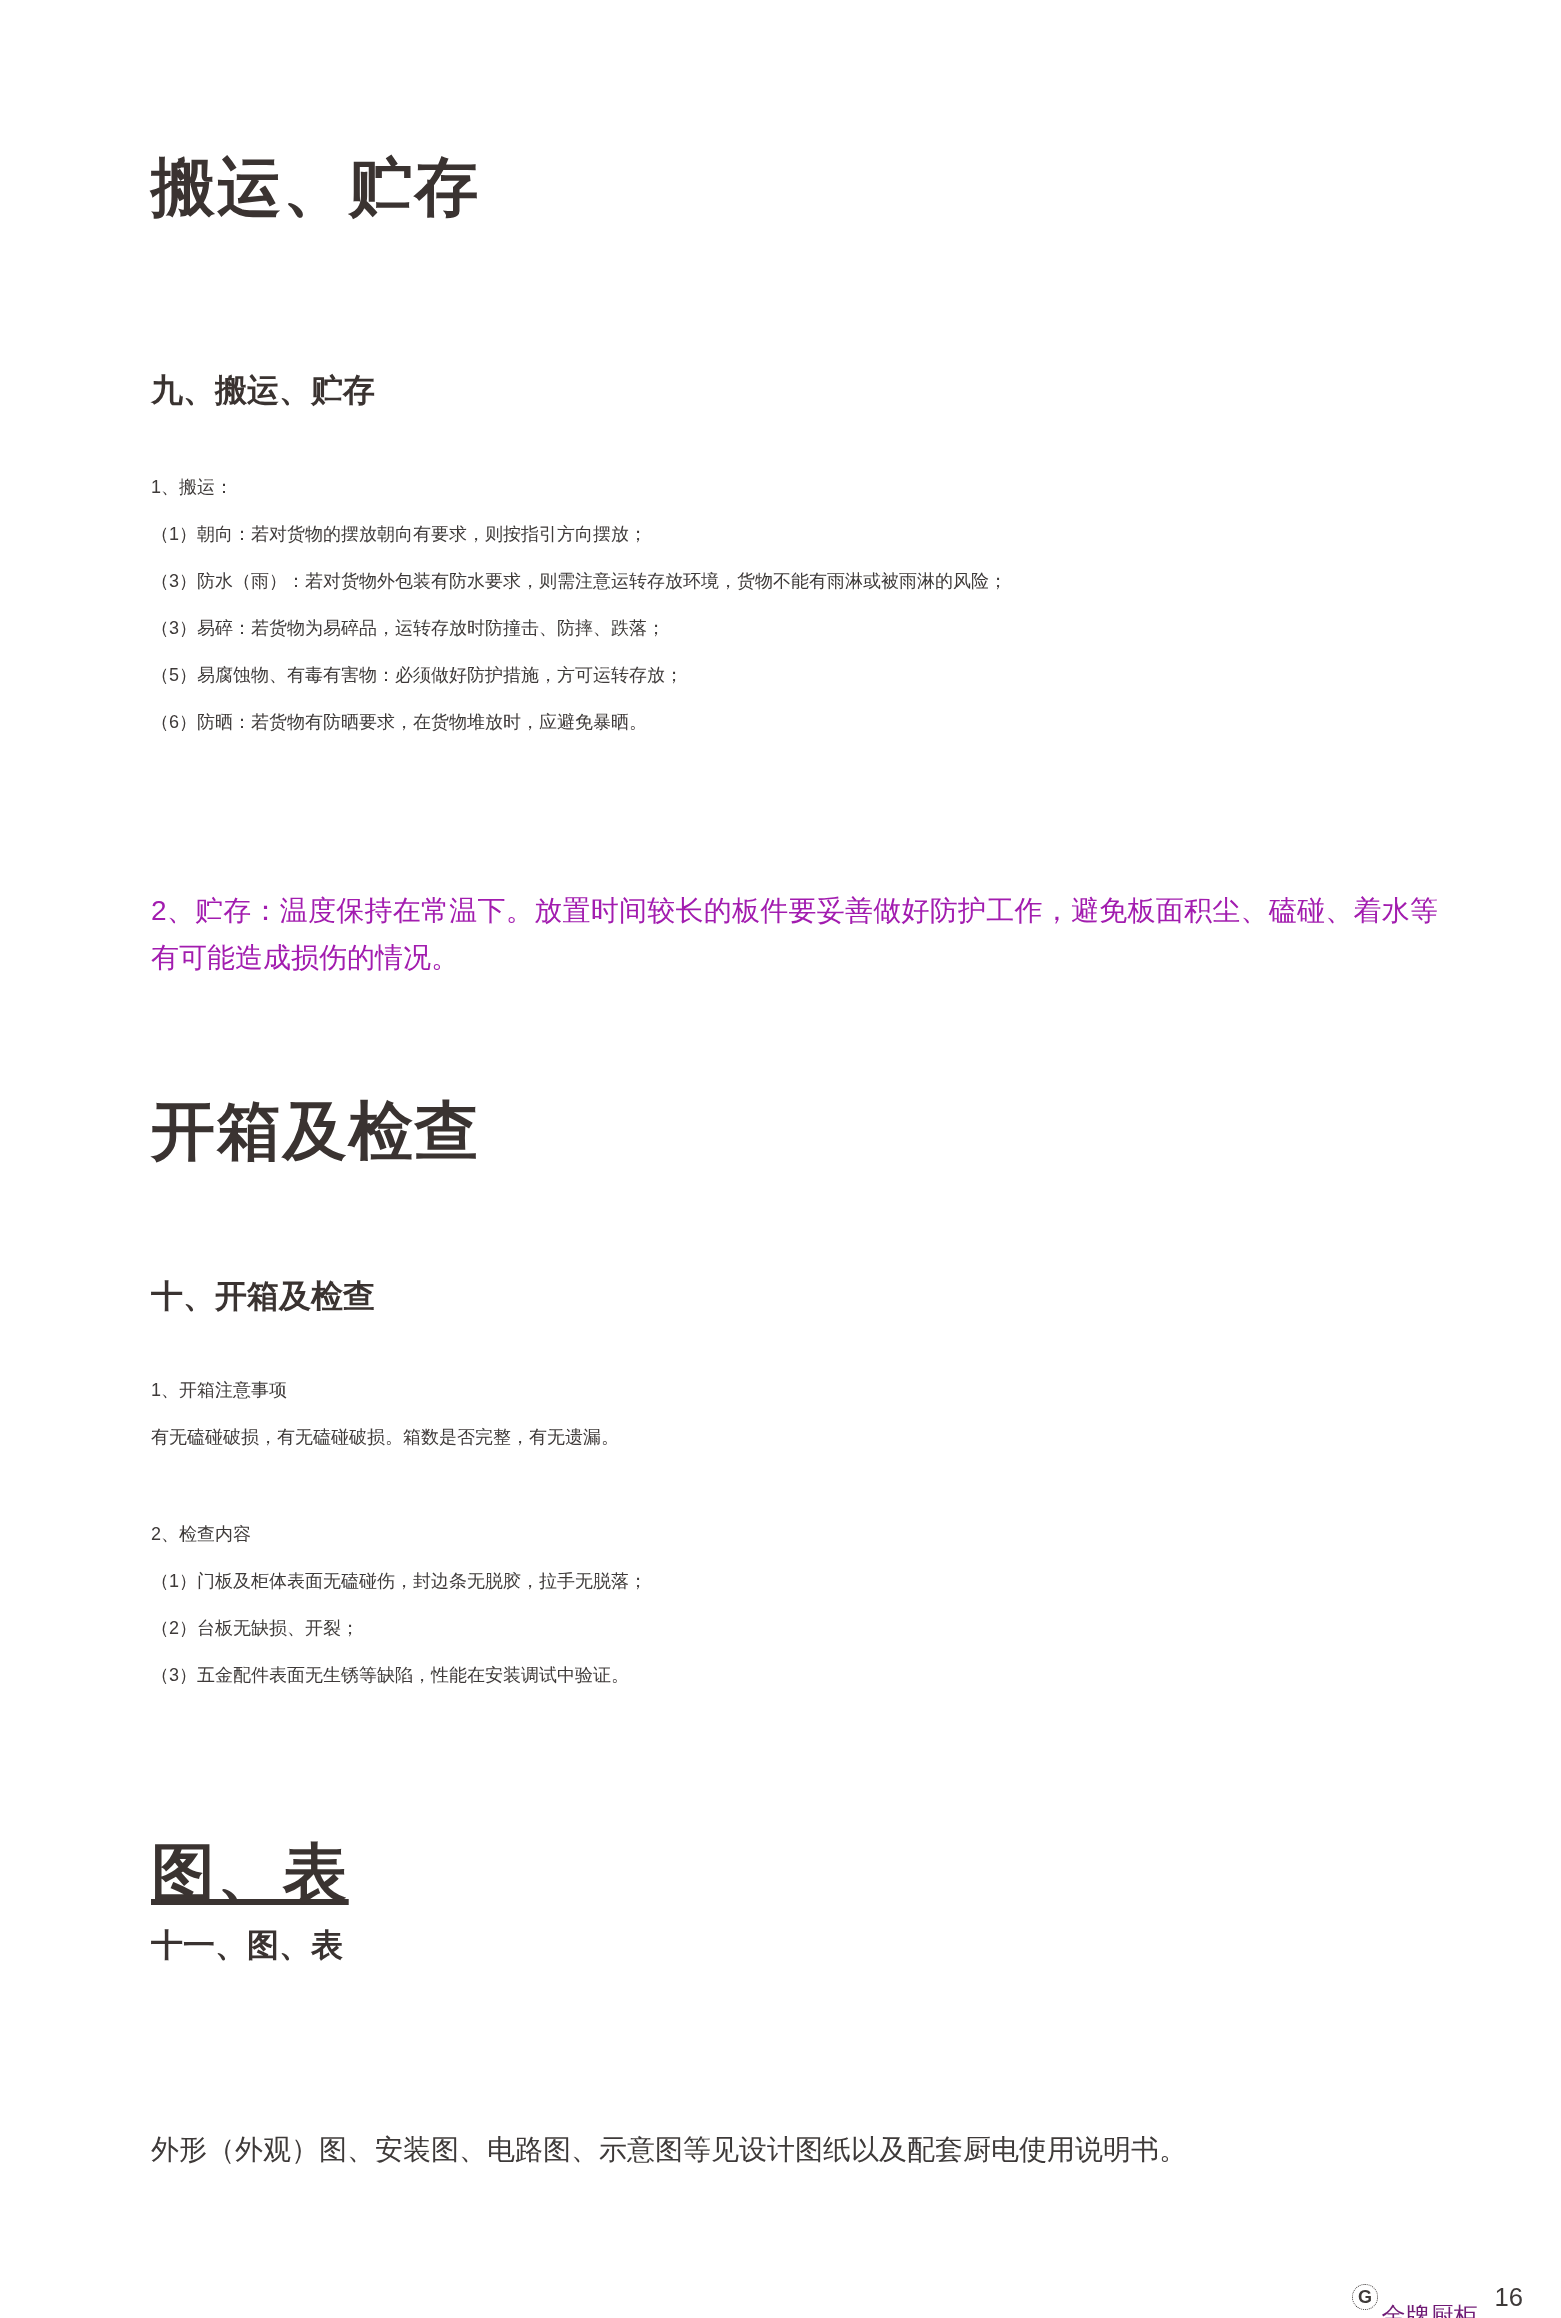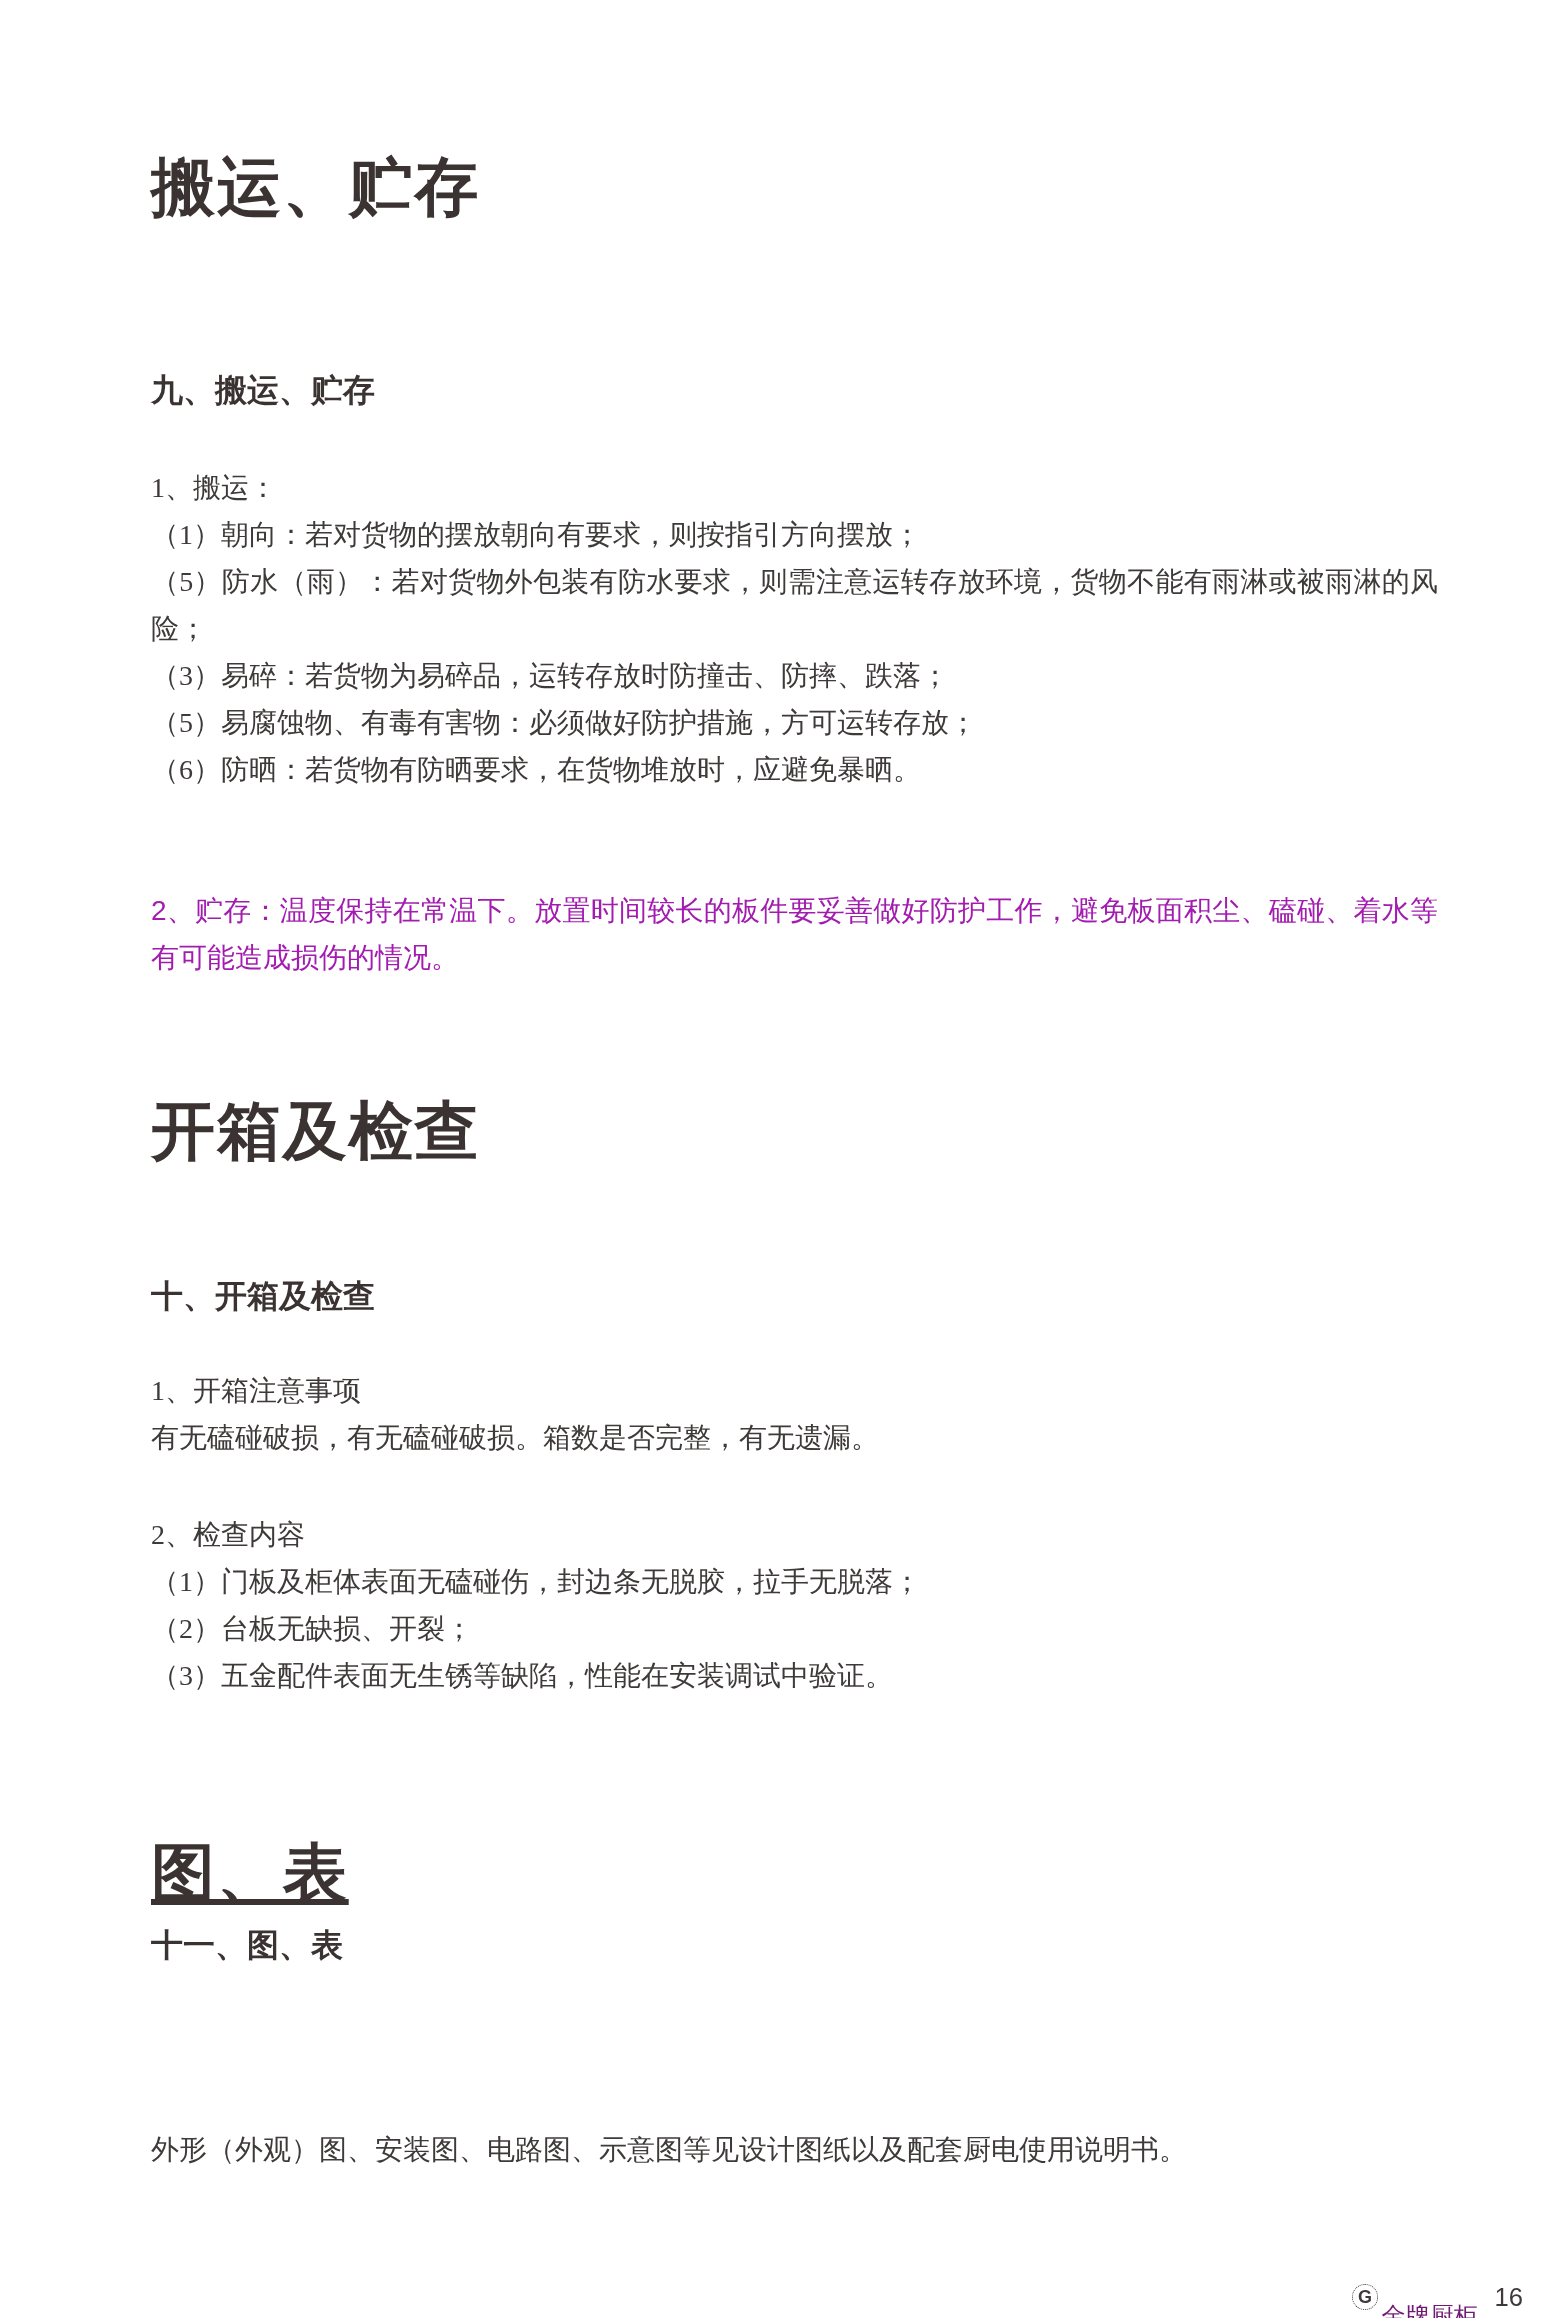--- a/index.html
+++ b/index.html
@@ -27,24 +27,23 @@
     color: #3a3331;
     letter-spacing: 1.9px;
   }
   .sub {
     font-size: 32px;
     font-weight: bold;
     line-height: 39px;
     color: #3a3331;
   }
   .body-text {
-    font-size: 28px;
+    font-size: 18px;
     line-height: 47px;
     color: #3e3a39;
-    font-family: Liberation Serif, serif;
   }
   .body-text div {
     text-align: justify;
   }
   .para {
     font-size: 28px;
     line-height: 47px;
     text-align: justify;
     color: #a21caf;
   }
@@ -94,21 +93,21 @@
 </head>
 <body>
 
 <div class="abs h1" style="top:144px;margin-top:8px;">搬运、贮存</div>
 
 <div class="abs sub" style="top:371px;">九、搬运、贮存</div>
 
 <div class="abs body-text" style="top:464px;">
   <div>1、搬运：</div>
   <div>（1）朝向：若对货物的摆放朝向有要求，则按指引方向摆放；</div>
-  <div>（5）防水（雨）：若对货物外包装有防水要求，则需注意运转存放环境，货物不能有雨淋或被雨淋的风险；</div>
+  <div>（3）防水（雨）：若对货物外包装有防水要求，则需注意运转存放环境，货物不能有雨淋或被雨淋的风险；</div>
   <div>（3）易碎：若货物为易碎品，运转存放时防撞击、防摔、跌落；</div>
   <div>（5）易腐蚀物、有毒有害物：必须做好防护措施，方可运转存放；</div>
   <div>（6）防晒：若货物有防晒要求，在货物堆放时，应避免暴晒。</div>
 </div>
 
 <div class="abs para" style="top:887px;">2、贮存：温度保持在常温下。放置时间较长的板件要妥善做好防护工作，避免板面积尘、磕碰、着水等有可能造成损伤的情况。</div>
 
 <div class="abs h1" style="top:1096px;">开箱及检查</div>
 
 <div class="abs sub" style="top:1277px;">十、开箱及检查</div>

